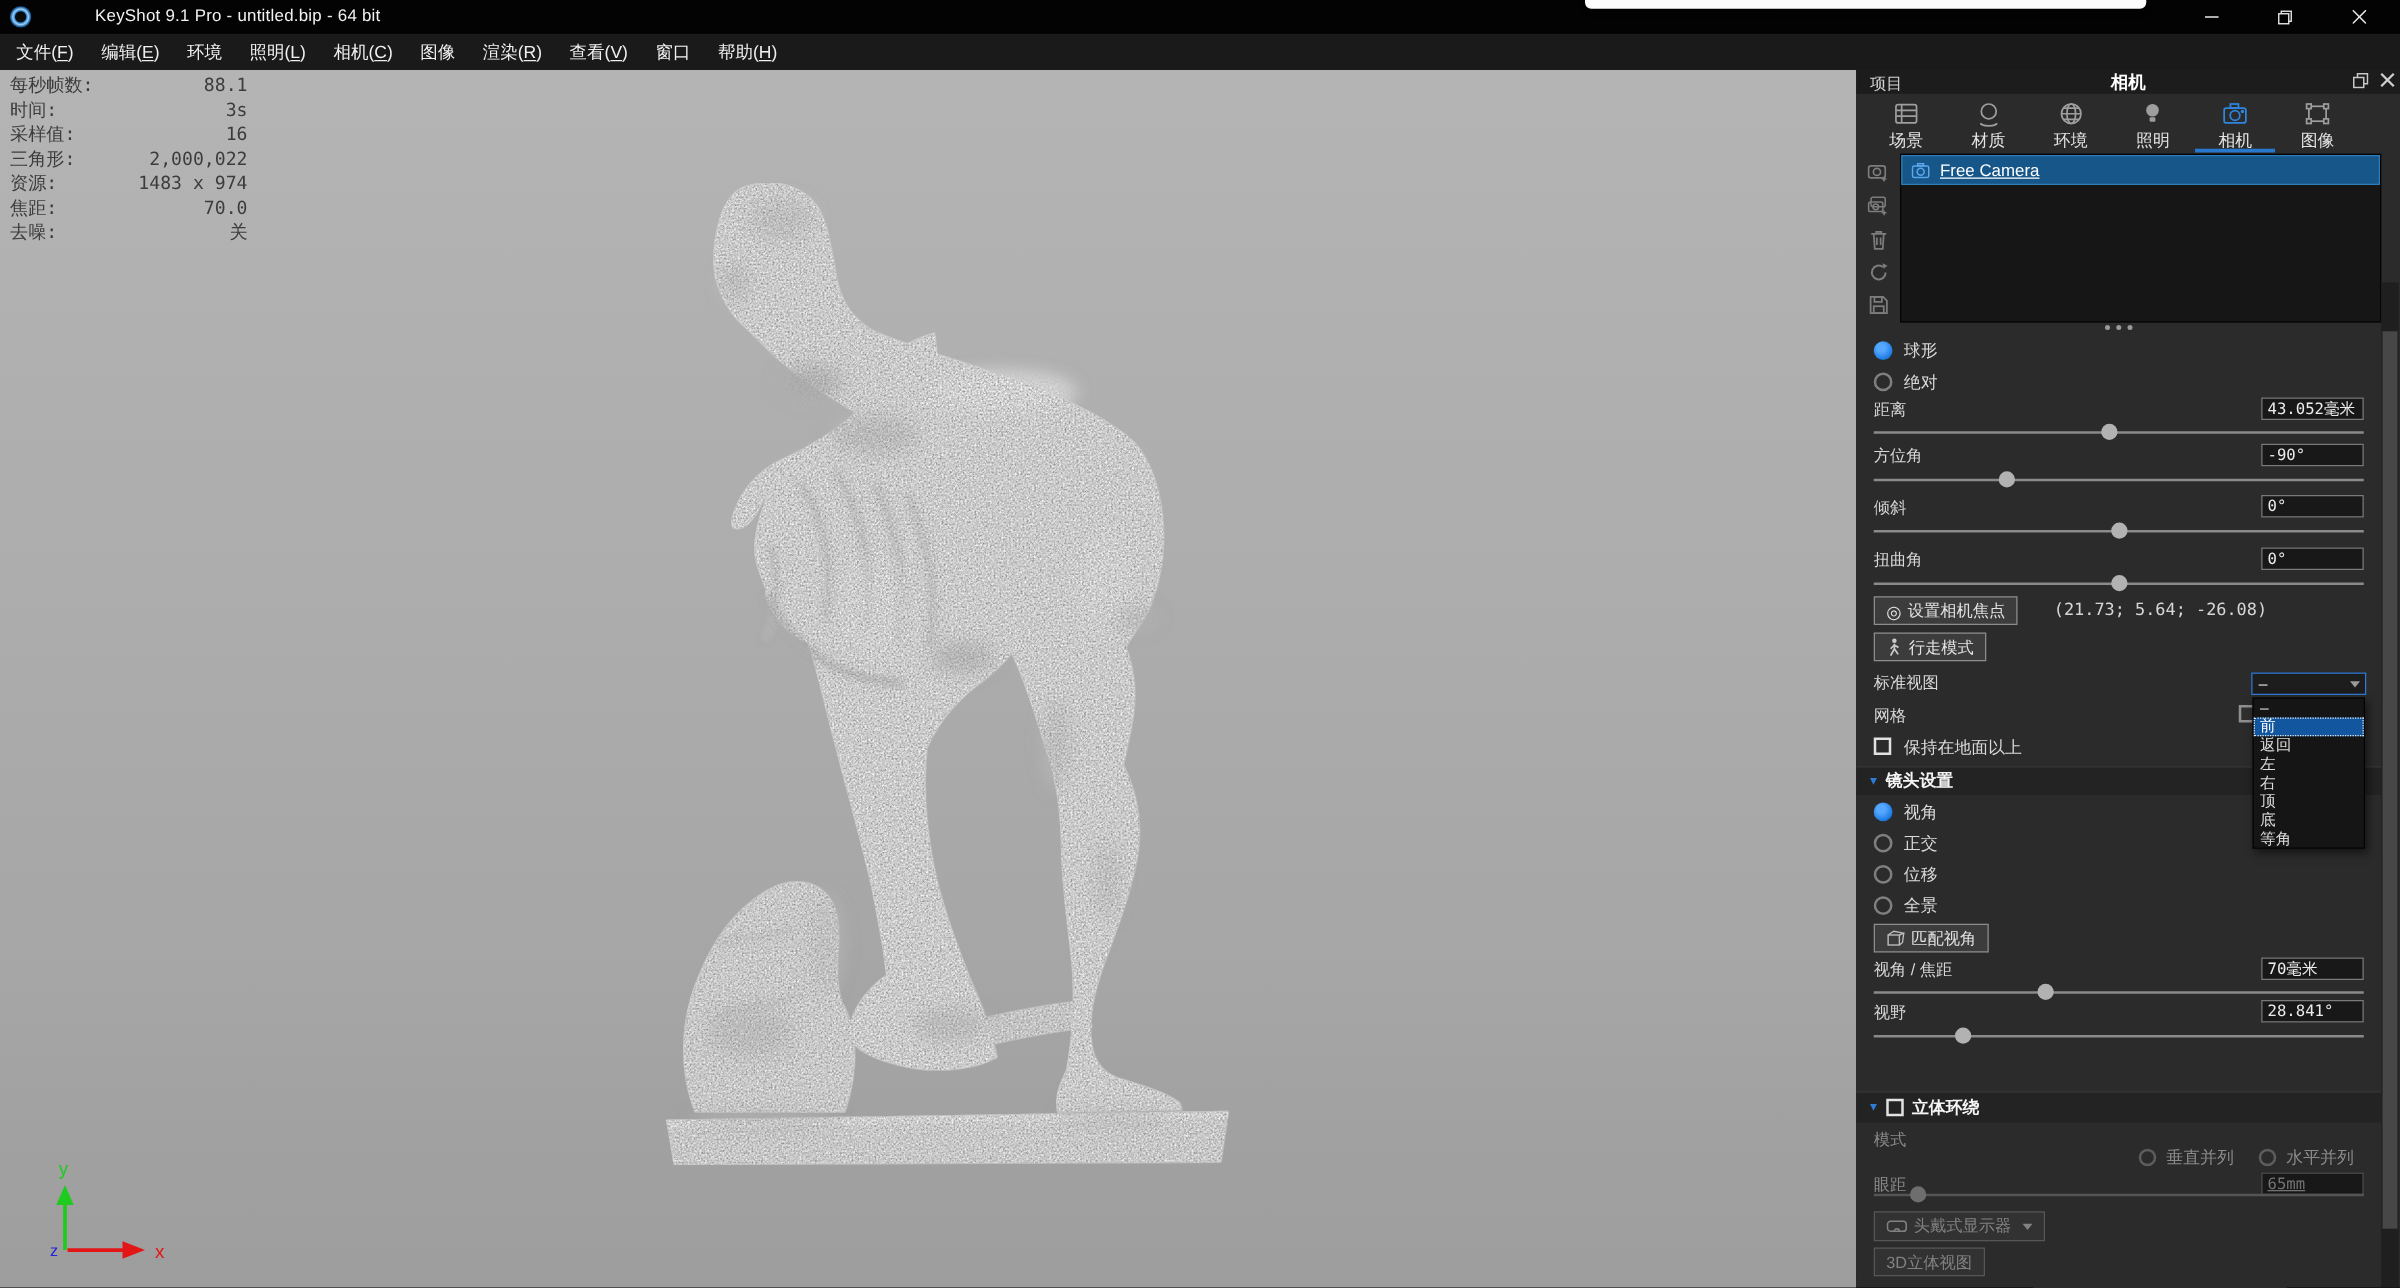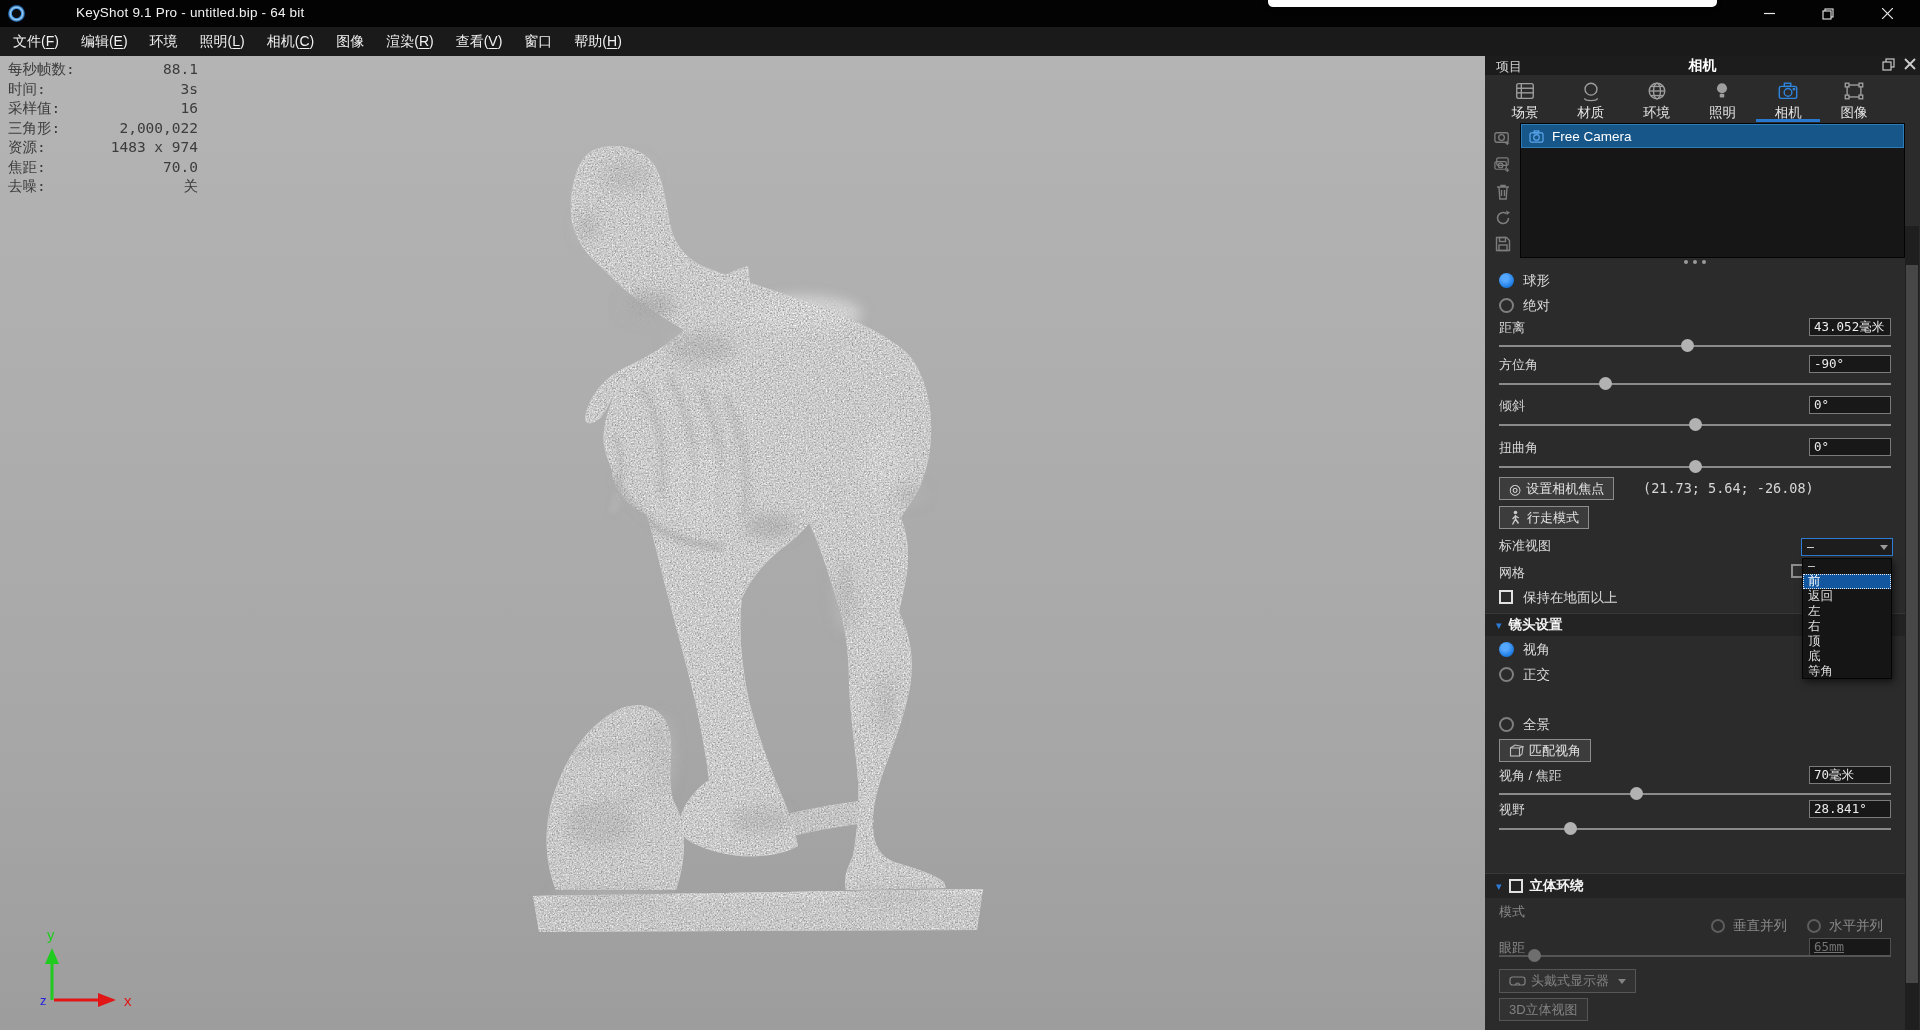--- a/index.html
+++ b/index.html
@@ -44,21 +44,21 @@
   .tabbar { position:absolute; left:0; top:19px; width:409px; height:47px; display:flex; padding:0 7px; }
   .tab { width:70px; display:flex; flex-direction:column; align-items:center; justify-content:flex-start;
     padding-top:5px; gap:2px; position:relative; color:#9e9e9e; }
   .tab .tlabel { font-size:13.5px; color:#e4e4e4; }
   .tab.active { color:#2e86e0; }
   .tab.active::after { content:""; position:absolute; left:1px; right:1px; bottom:0; height:3px; background:#2878d0; }
 
   .cam-toolbar { position:absolute; left:0; top:67px; width:35px; height:135px; display:flex;
     flex-direction:column; align-items:center; gap:8px; padding-top:5px; color:#7d7d7d; }
   .cam-list { position:absolute; left:35px; top:67px; width:385px; height:135px; background:#161616; border:1px solid #040404; }
-  .cam-row { height:24px; display:flex; align-items:center; gap:8px; padding-left:7px; font-size:13.5px; color:#f0f0f0; }
+  .cam-row { height:24px; display:flex; align-items:center; gap:8px; padding-left:7px; font-size:13.5px; color:#f0f0f0;text-decoration:underline; }
   .cam-row.selected { background:#175689; border:1px solid #2d7cb8; color:#ffffff; }
   .cam-row .cicon { color:#5aa7ee; display:flex; }
 
   .dots { position:absolute; left:0; top:204px; width:420px; display:flex; justify-content:center; gap:5px; }
   .dots i { width:4px; height:4px; border-radius:50%; background:#9a9a9a; }
 
   .prow { position:absolute; left:0; width:435px; height:20px; }
   .plabel { position:absolute; left:14px; top:0; font-size:13px; color:#d8d8d8; line-height:18px; white-space:nowrap; }
   .plabel.dim, .dim { color:#8a8a8a; }
 
@@ -503,20 +503,24 @@
   </div>
 
   <div class="prow" style="top:585px">
     <span class="radio on"></span>
     <span class="rlabel">视角</span>
   </div>
   <div class="prow" style="top:610px">
     <span class="radio"></span>
     <span class="rlabel">正交</span>
   </div>
+  <div class="prow" style="top:635px">
+    <span class="radio"></span>
+    <span class="rlabel">位移</span>
+  </div>
   <div class="prow" style="top:660px">
     <span class="radio"></span>
     <span class="rlabel">全景</span>
   </div>
 
   <div class="prow" style="top:683px;height:23px">
     <button class="pbtn" style="top:0">
       <svg class="icon" width="15" height="14" viewBox="0 0 15 14" fill="none" stroke="#bdbdbd" stroke-width="1.1">
         <rect x="1.5" y="4" width="9" height="8"></rect>
           <path d="M1.5,4 L6,1 L14,2.5 L10.5,4 M14,2.5 L13,10 L10.5,12"></path>

